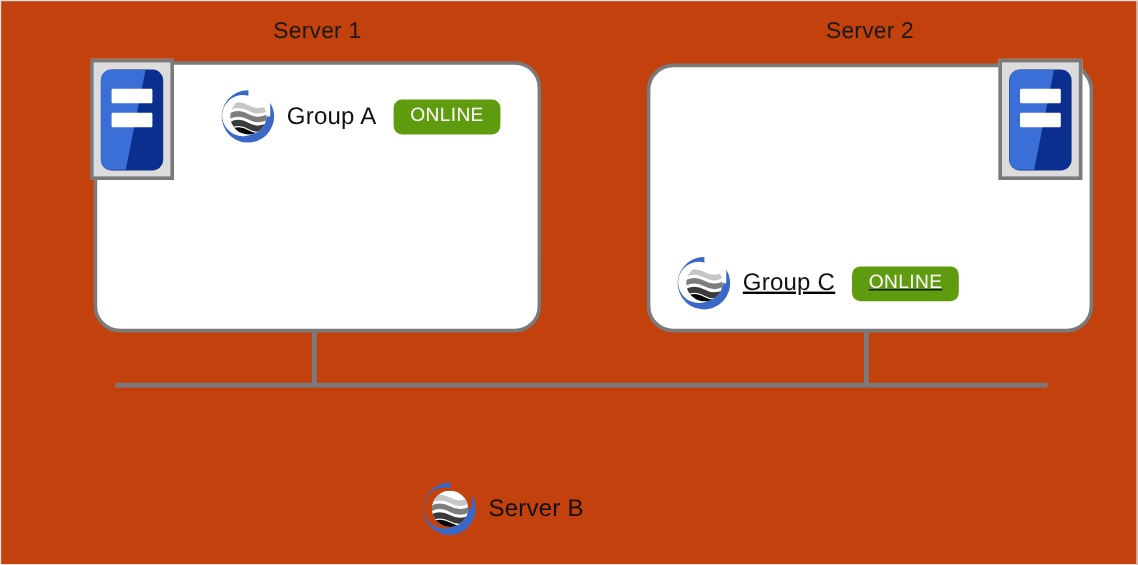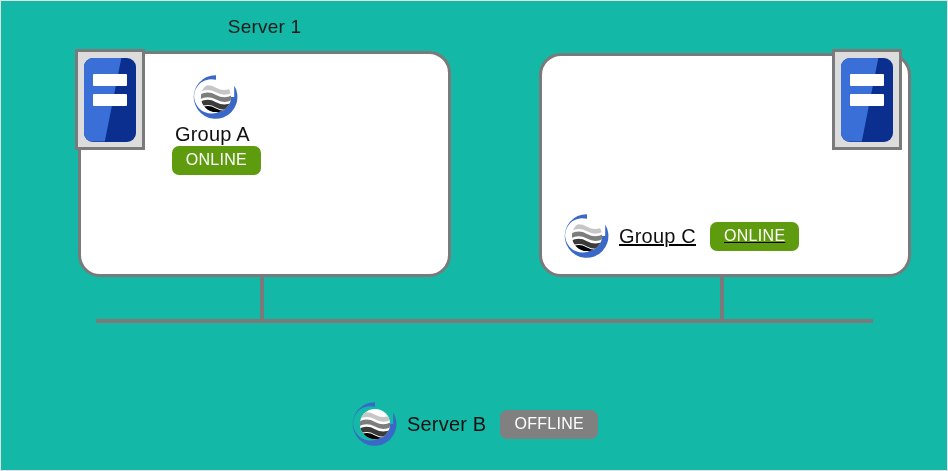--- a/index.html
+++ b/index.html
@@ -7,21 +7,21 @@
     padding: 0;
     background: #ffffff;
   }
   body {
     font-family: "Liberation Sans", sans-serif;
   }
   #canvas {
     position: relative;
     width: 948px;
     height: 471px;
-    background: #14b8a6;
+    background: #c2410c;
     border: 1px solid #e0e0e0;
     box-sizing: border-box;
     overflow: hidden;
   }
 
   
   .server-title {
     position: absolute;
     font-size: 19px;
     color: #1a1a1a;
@@ -122,31 +122,32 @@
     background: #7a7a7a;
   }
 </style>
 </head>
 <body>
 
 <div id="canvas">
 
   <div class="server-title" style="left:77px; top:15px; width:373px;">Server 1</div>
 
+  <div class="server-title" style="left:538px; top:15px; width:372px;">Server 2</div>
 
   <div class="server-box" style="left:77px; top:50px; width:373px; height:226px;"></div>
 
   <div class="server-icon-frame" style="left:74px; top:48px;">
     <div class="server-icon-body">
       <div class="server-bar b1"></div>
       <div class="server-bar b2"></div>
     </div>
   </div>
 
-  <div class="group-row" style="left:168px; top:70px;flex-direction:column;">
+  <div class="group-row" style="left:180px; top:70px;">
     <svg class="group-logo" viewBox="0 0 100 100">
       <defs>
         <clipPath id="circA">
             <circle cx="50" cy="50" r="29"></circle>
           </clipPath>
       </defs>
       <path d="M50 8 A42 42 0 1 0 85 28 L85 50 L58 50 L58 41 L73 41 A33 33 0 1 1 50 17 Z" fill="#3a68c8"></path>
       <g clip-path="url(#circA)">
         <rect x="18" y="21" width="64" height="58" fill="#ffffff"></rect>
         <path d="M18 32 q16 -9 32 0 q16 9 32 0 l0 9 q-16 9 -32 0 q-16 -9 -32 0 Z" fill="#c6c6c6"></path>
@@ -202,16 +203,15 @@
       <path d="M50 8 A42 42 0 1 0 85 28 L85 50 L58 50 L58 41 L73 41 A33 33 0 1 1 50 17 Z" fill="#3a68c8"></path>
       <g clip-path="url(#circB)">
         <rect x="18" y="21" width="64" height="58" fill="#ffffff"></rect>
         <path d="M18 32 q16 -9 32 0 q16 9 32 0 l0 9 q-16 9 -32 0 q-16 -9 -32 0 Z" fill="#c6c6c6"></path>
         <path d="M18 46 q16 -9 32 0 q16 9 32 0 l0 9 q-16 9 -32 0 q-16 -9 -32 0 Z" fill="#7d7d7d"></path>
         <path d="M18 60 q16 -9 32 0 q16 9 32 0 l0 10 q-16 9 -32 0 q-16 -9 -32 0 Z" fill="#3b3b3b"></path>
         <path d="M18 72 q16 -9 32 0 q16 9 32 0 l0 12 l-64 0 Z" fill="#000000"></path>
       </g>
     </svg>
     <span class="group-label">Server  B</span>
-    <span class="status-badge status-offline">OFFLINE</span>
   </div>
 
 </div>
 
 </body></html>

